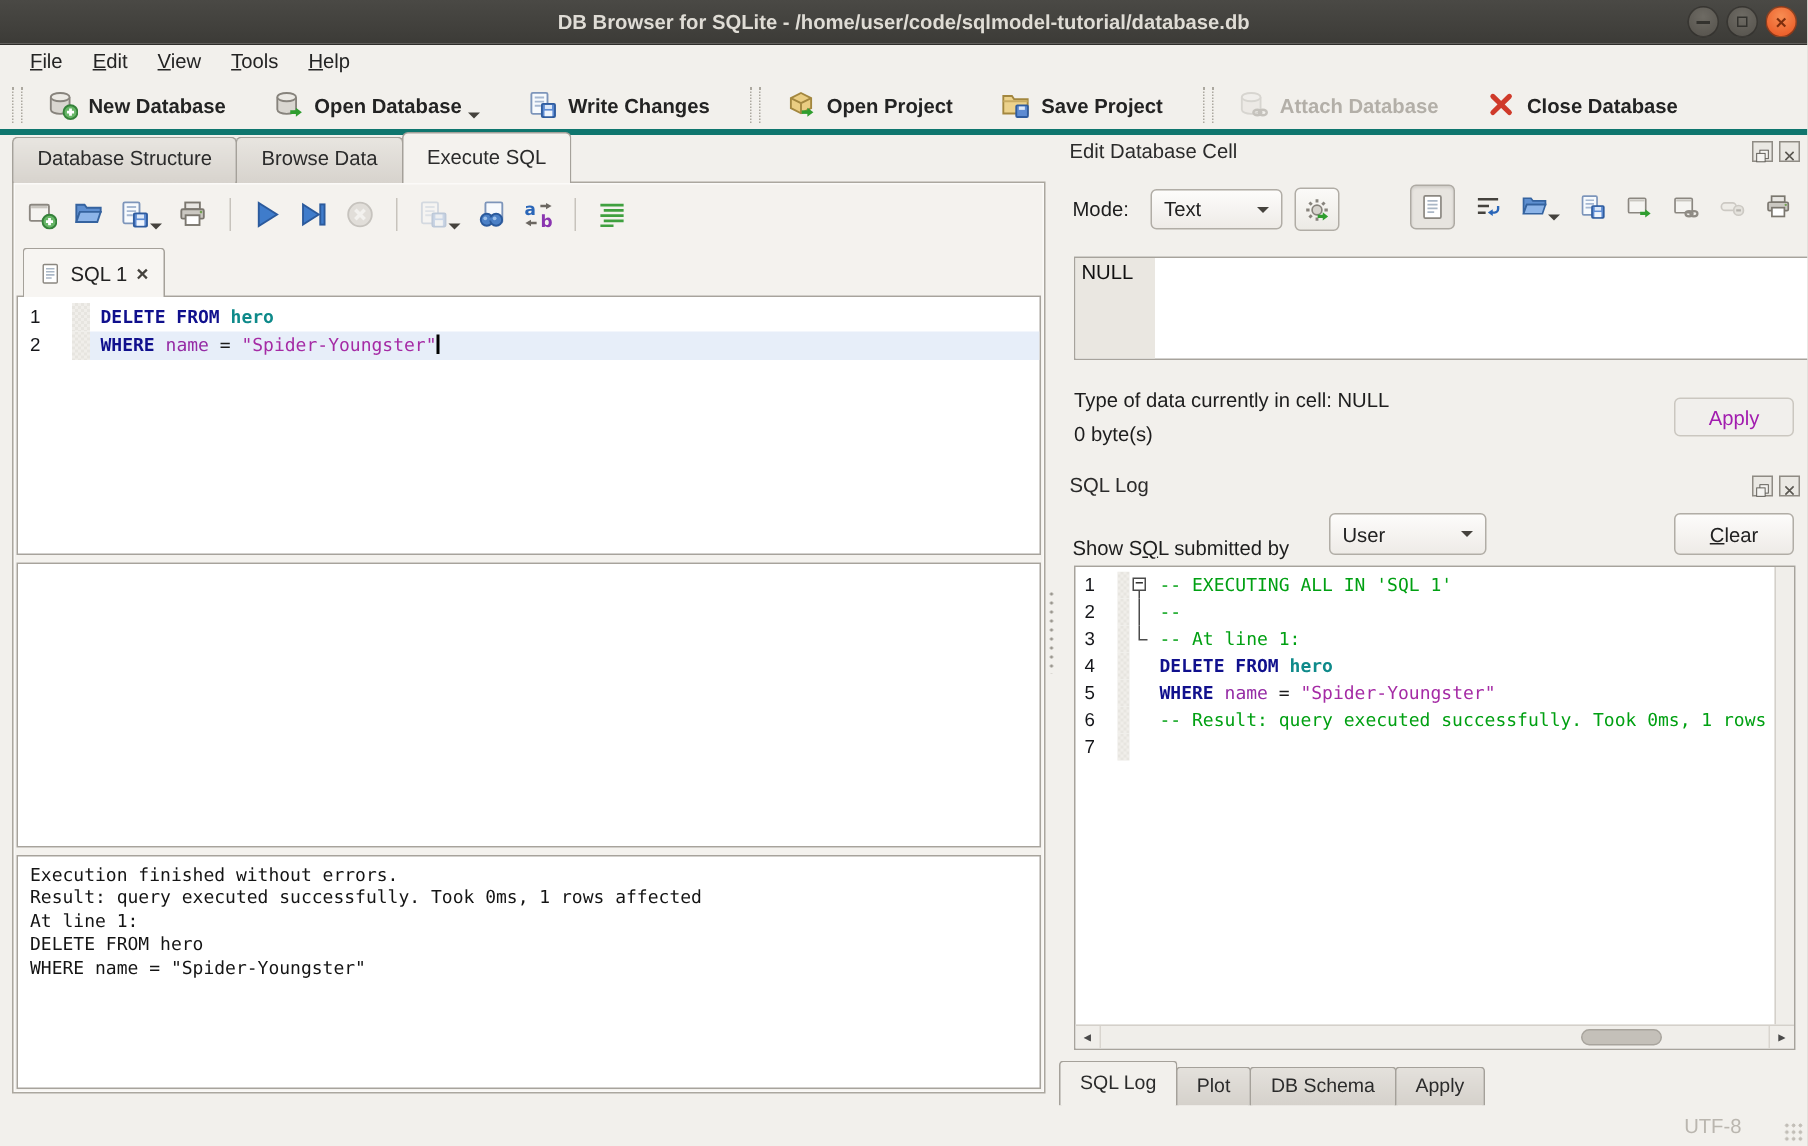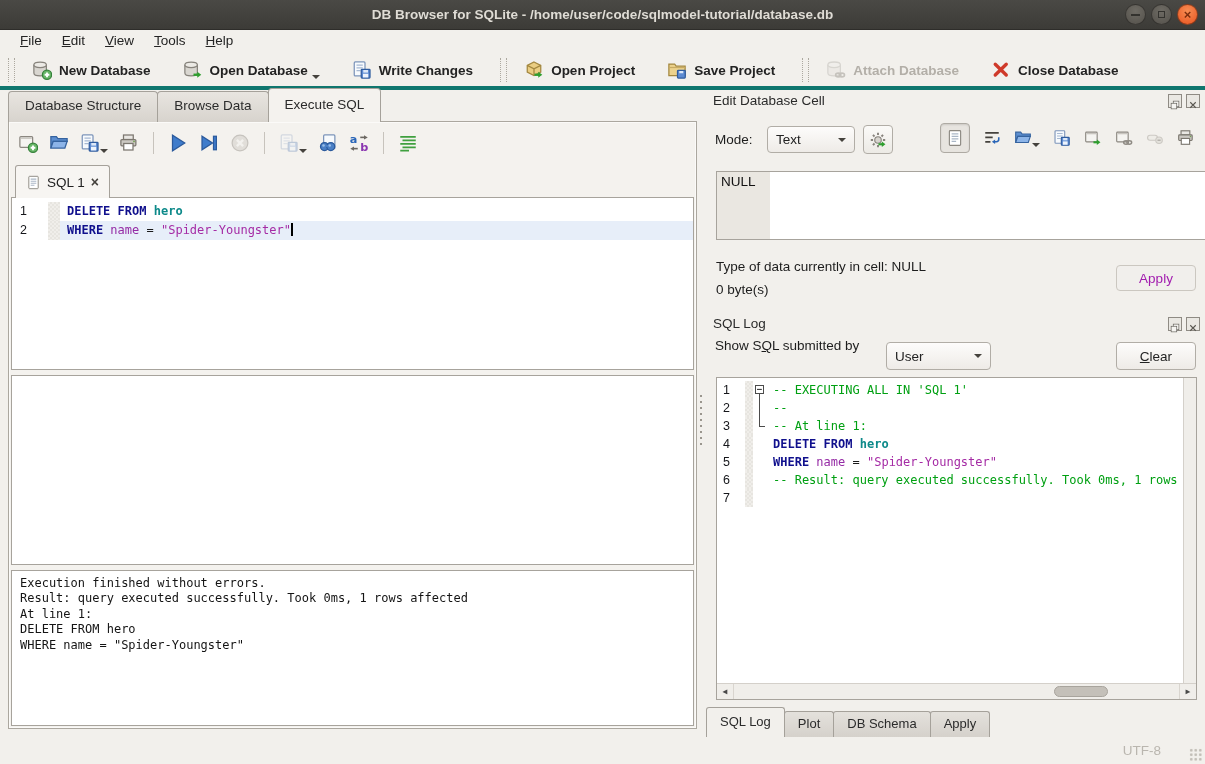--- a/index.html
+++ b/index.html
@@ -512,21 +512,21 @@
     <div class="dock-title" style="top:226px;">SQL Log</div>
     <div class="dock-btns" style="top:227px;">
       <div class="dock-btn"><span class="icon" style="width:10px;height:10px;"><svg viewBox="0 0 16 16" xmlns="http://www.w3.org/2000/svg">
               <rect x="5.2" y="1.8" width="9" height="9" fill="#f5f4f1" stroke="#5a5751"></rect>
               <rect x="1.8" y="5.2" width="9" height="9" fill="#f5f4f1" stroke="#5a5751"></rect>
             </svg></span></div>
       <div class="dock-btn"><span class="icon" style="width:10px;height:10px;"><svg viewBox="0 0 16 16" xmlns="http://www.w3.org/2000/svg">
               <path d="M3.6 3.6l8.8 8.8M12.4 3.6l-8.8 8.8" stroke="#5a5751" stroke-width="1.7"></path>
             </svg></span></div>
     </div>
-    <div class="label" style="position:absolute;left:10px;top:248px;">Show S<u>Q</u>L submitted by</div>
+    <div class="label" style="position:absolute;left:10px;top:268px;">Show S<u>Q</u>L submitted by</div>
     <div class="combo filter-combo">
       <span>User</span>
         <span class="caret"></span>
     </div>
     <button class="btn clear-btn"><u>C</u>lear</button>
 
     <div class="log-frame">
       <div class="log-lines" id="loglines">
           <div class="code-line">
             <span class="ln-num">1</span>

